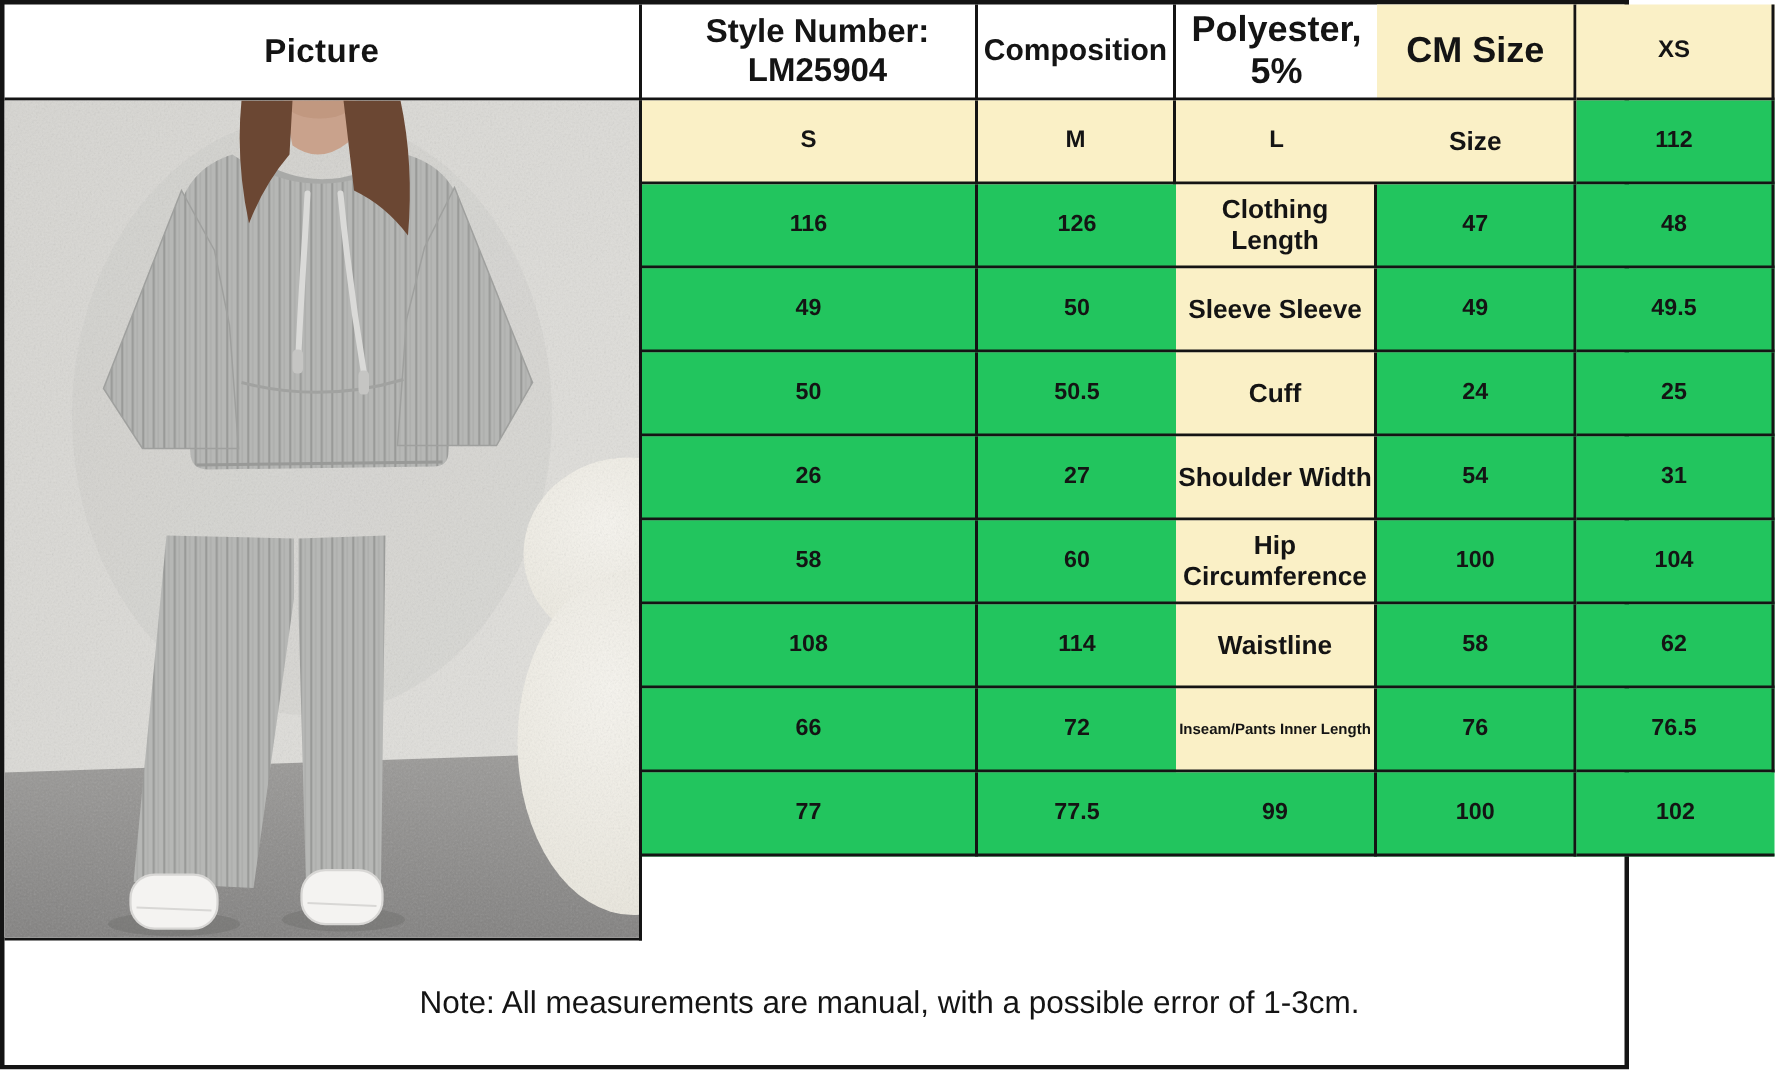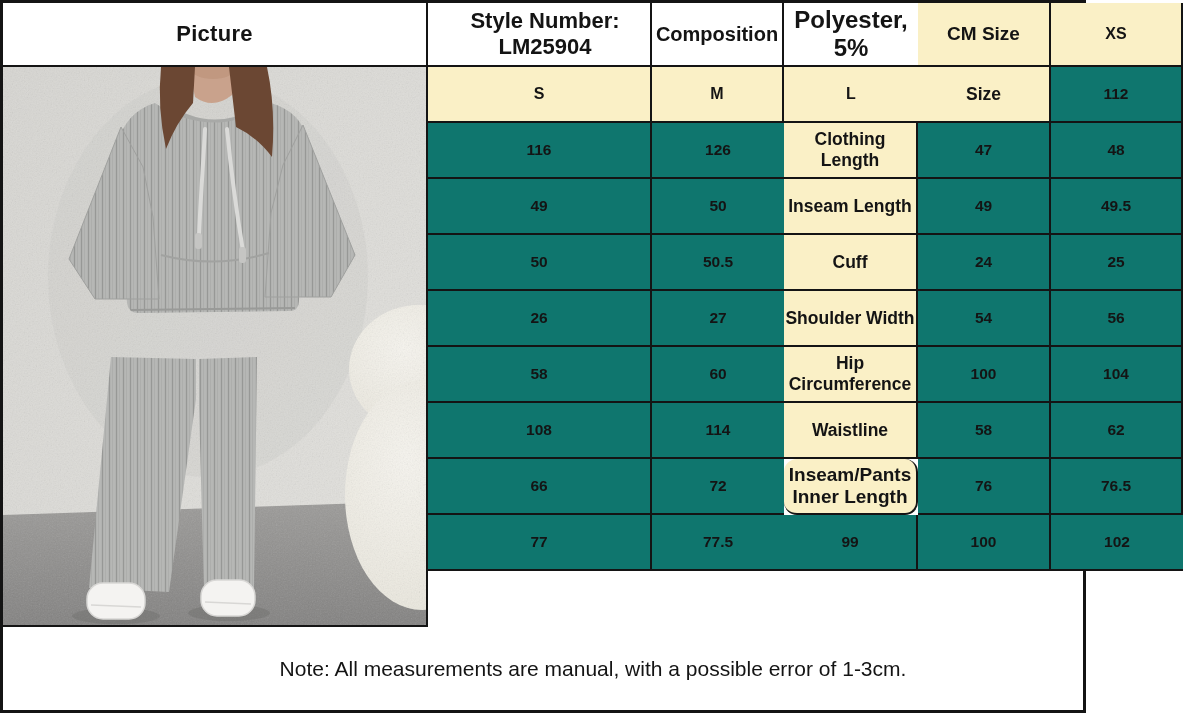--- a/index.html
+++ b/index.html
@@ -18,25 +18,25 @@
     display:flex; align-items:center; justify-content:center;
     border-right:2px solid #141414; border-bottom:2px solid #141414;
     text-align:center; font-weight:700; overflow:hidden;
   }
   .last { border-right:none; }
   .yellow { background:#faf0c6; }
   .head-picture   { font-size:22px; letter-spacing:0.3px; }
   .head-style     { font-size:22px;padding-left:12px; }
   .head-comp      { font-size:20px; }
   .head-compval   { font-size:24px; }
-  .size-head      { font-size:19px; }
+  .size-head      { font-size:24px; }
   .size-col       { font-size:16px; }
   .row-label      { font-size:17.5px; }
-  .row-label.small{ font-size:19px;border-radius:13px; }
-  .val            { font-size:15.5px; background:#0f766e; }
+  .row-label.small{ font-size:10px; }
+  .val            { font-size:15.5px; background:#22c55e; }
   .picture-cell {
     grid-column:1; grid-row:2 / span 10;
     padding:0; border-right:2px solid #141414; border-bottom:2px solid #141414;
     display:block;
   }
   .picture-cell svg { display:block; width:100%; height:100%; }
   .note-cell {
     grid-column:1 / -1;
     border:none;
     display:flex; align-items:center; justify-content:center;
@@ -145,35 +145,35 @@
   <div class="c val">112</div>
   <div class="c val">116</div>
   <div class="c val last">126</div>
 
   <div class="c row-label yellow">Clothing Length</div>
   <div class="c val">47</div>
   <div class="c val">48</div>
   <div class="c val">49</div>
   <div class="c val last">50</div>
 
-  <div class="c row-label yellow">Inseam Length</div>
+  <div class="c row-label yellow">Sleeve Sleeve</div>
   <div class="c val">49</div>
   <div class="c val">49.5</div>
   <div class="c val">50</div>
   <div class="c val last">50.5</div>
 
   <div class="c row-label yellow">Cuff</div>
   <div class="c val">24</div>
   <div class="c val">25</div>
   <div class="c val">26</div>
   <div class="c val last">27</div>
 
   <div class="c row-label yellow">Shoulder Width</div>
   <div class="c val">54</div>
-  <div class="c val">56</div>
+  <div class="c val">31</div>
   <div class="c val">58</div>
   <div class="c val last">60</div>
 
   <div class="c row-label yellow">Hip Circumference</div>
   <div class="c val">100</div>
   <div class="c val">104</div>
   <div class="c val">108</div>
   <div class="c val last">114</div>
 
   <div class="c row-label yellow">Waistline</div>

